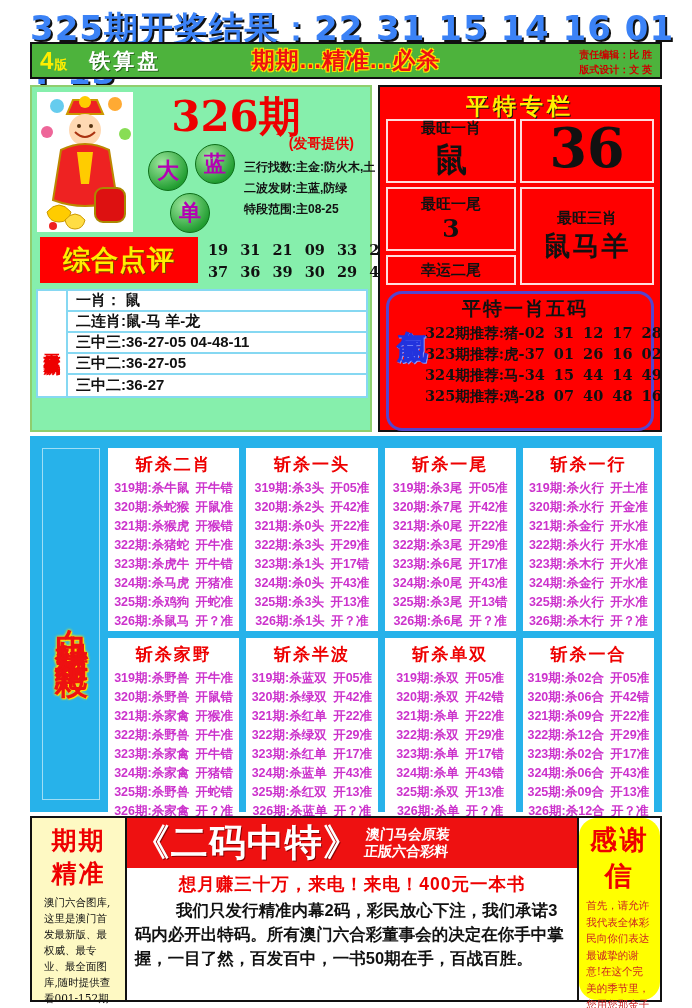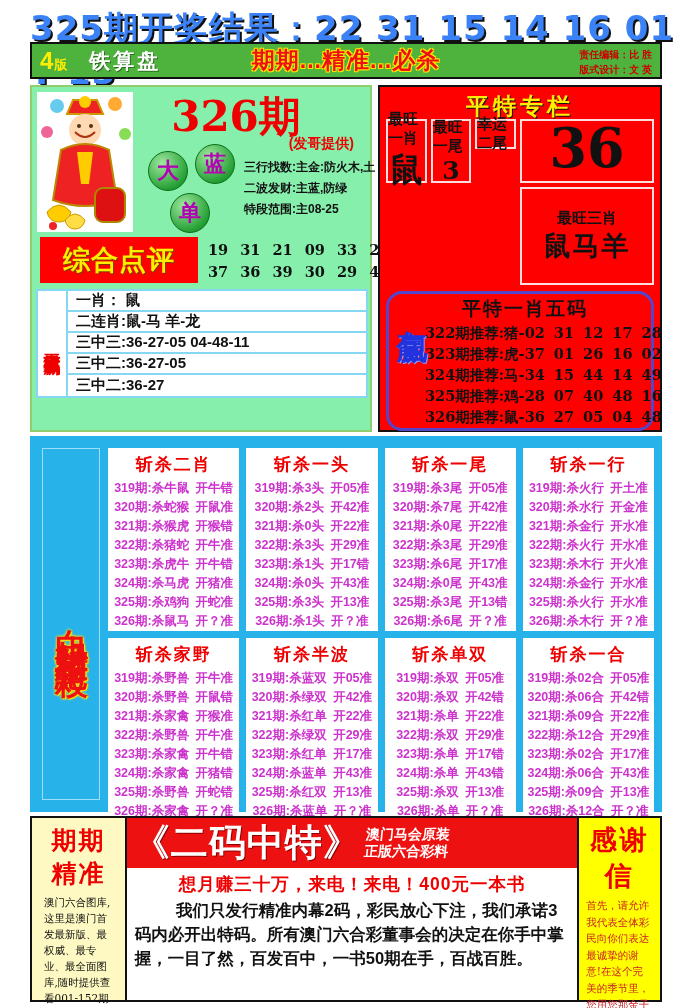--- a/index.html
+++ b/index.html
@@ -49,21 +49,21 @@
   .win-side-label { font-size:17px; font-weight:bold; color:#ee0000; letter-spacing:1px; }
   .win-rows { flex:1; }
   .win-row { height:21px; border-bottom:2px solid #86d8f2; display:flex; align-items:center; padding-left:8px;
     font-size:15px; font-weight:bold; color:#111; white-space:nowrap; }
   .win-row:last-child { border-bottom:none; }
 
   
   .rp-title { text-align:center; font-size:23px; font-weight:bold; color:#ffee00; letter-spacing:4px;
     text-shadow:1px 1px 0 #111; height:28px; }
   .rp-grid { display:flex; gap:4px; }
-  .rp-col-l { width:130px; display:flex; flex-direction:row; gap:4px; }
+  .rp-col-l { width:130px; display:flex; flex-direction:column; gap:4px; }
   .rp-col-r { flex:1; display:flex; flex-direction:column; gap:4px; }
   .rp-box { border:2px solid #ffdddd; background:#ff0000; display:flex; flex-direction:column;
     align-items:center; justify-content:center; color:#111; }
   .rp-box .lbl { font-size:15px; font-weight:bold; }
   .rp-box .val { font-family:"DejaVu Serif", serif; font-weight:bold; }
   .h64 { height:64px; } .h98 { height:98px; } .h30 { height:30px;font-family:Liberation Serif, serif; }
   .num-box { flex-direction:column; gap:6px; }
   .big-num { font-family:"DejaVu Serif", serif; font-size:54px; font-weight:bold; line-height:1; }
   .num-lbl { font-size:13px; font-weight:bold; letter-spacing:1px; }
   .five-box { margin-top:6px; height:140px; border:3px solid #5544cc; border-radius:16px; position:relative; padding-top:2px; }
@@ -83,21 +83,21 @@
   .kill-grid { position:absolute; left:78px; top:12px; width:546px; height:352px;
     display:grid; grid-template-columns:repeat(4,1fr); grid-template-rows:1fr 1fr; gap:7px; }
   .kill-box { background:#ffffff; padding-top:5px; text-align:center; }
   .kill-title { font-size:17px; font-weight:bold; color:#ee0000; letter-spacing:2px; margin-bottom:3px; }
   .kill-row { font-size:12.5px; font-weight:bold; color:#cc33cc; line-height:19px; white-space:nowrap; word-spacing:3px; }
 
   
   .bottom { position:absolute; left:30px; top:816px; width:632px; height:186px; border:2px solid #111; display:flex; background:#fff; }
   .bot-left { width:158px; background:#fef9c3; border-right:2px solid #111; padding:6px 12px; }
   .bot-mid { flex:1; background:#ffffff; border-right:2px solid #111; display:flex; flex-direction:column; }
-  .bot-right { width:142px; background:#ffff00; padding:4px 7px; }
+  .bot-right { width:142px; background:#ffff00; padding:4px 7px;border-radius:18px; }
   .bot-left-title { text-align:center; font-size:25px; font-weight:bold; color:#ee0000; letter-spacing:2px; margin-bottom:4px; }
   .bot-left-body { font-size:10.5px; line-height:16px; color:#111; font-family:"DejaVu Serif", serif; }
   .banner { background:#ee1111; height:52px; display:flex; align-items:center; padding:0 6px; }
   .banner-title { color:#ffffff; font-size:37px; font-weight:bold; letter-spacing:1px; white-space:nowrap;
     text-shadow:1px 1px 0 #8a0000; }
   .banner-subs { margin-left:4px; color:#ffffff; font-size:14px; font-weight:bold; line-height:17px; white-space:nowrap; transform:skewX(-6deg); }
   .red-line { color:#ee0000; font-size:17.5px; font-weight:bold; text-align:center; margin-top:4px; letter-spacing:1px; white-space:nowrap; }
   .mid-body { font-size:16.5px; font-weight:bold; color:#111; line-height:24px; padding:2px 8px 0 8px; text-indent:2.5em; }
   .blue-line { display:flex; align-items:center; gap:10px; padding:2px 6px;margin-top:40px; }
   .blue-note { color:#1b7fd6; font-size:13.5px; font-weight:bold; white-space:nowrap; }
@@ -200,21 +200,20 @@
       </div>
     </div>
     <div class="five-box">
       <span class="vert baoying">包赢</span>
       <div class="five-title">平特一肖五码</div>
       <div class="five-rows">
           <div class="five-row">322期推荐:猪-02 31 12 17 28</div>
           <div class="five-row">323期推荐:虎-37 01 26 16 02</div>
           <div class="five-row">324期推荐:马-34 15 44 14 49</div>
           <div class="five-row">325期推荐:鸡-28 07 40 48 16</div>
-          <div class="five-row">326期推荐:鼠-36 27 05 04 48</div>
         </div>
     </div>
   </div>
 
   <div class="kill-section">
     <div class="kill-strip">
       <span class="vert kill-strip-label">白小姐精華絕殺</span>
     </div>
     <div class="kill-grid">
       <div class="kill-box">

